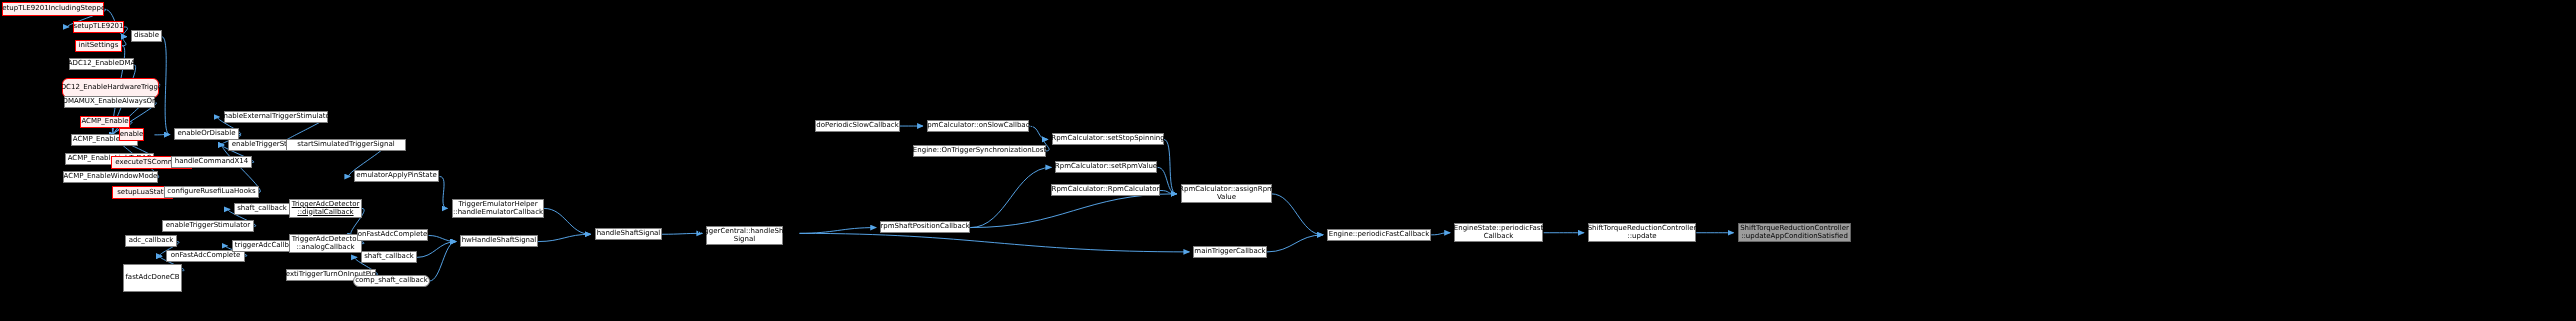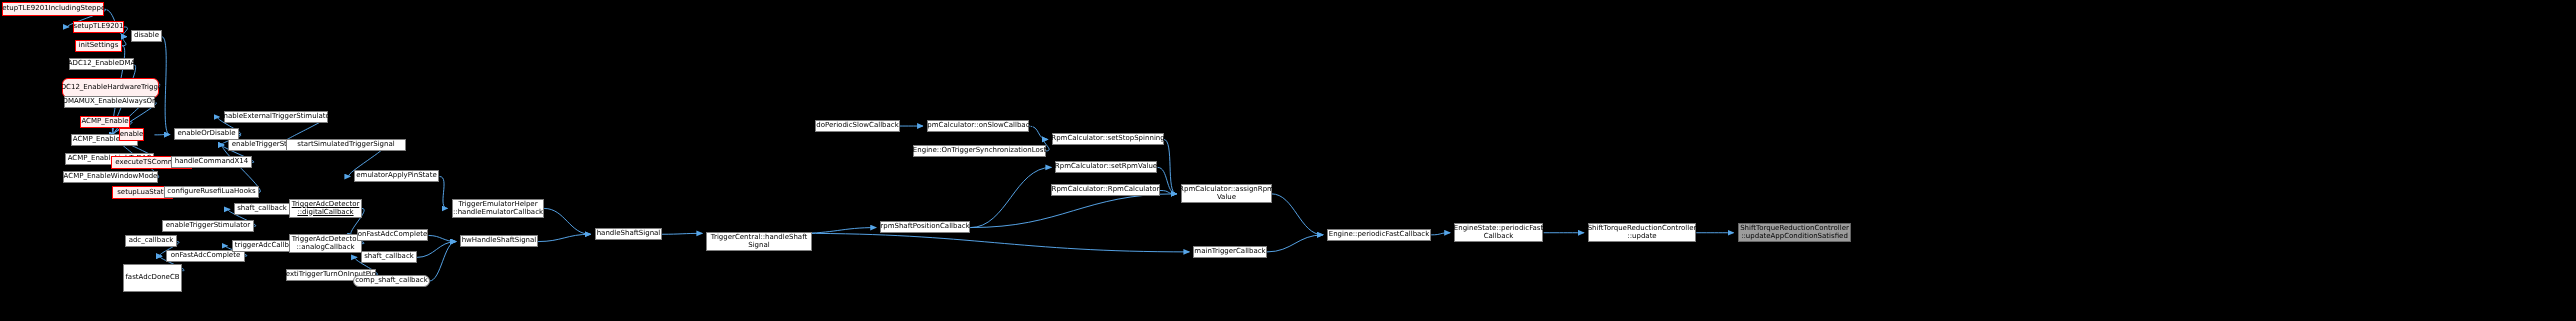--- a/index.html
+++ b/index.html
@@ -113,21 +113,21 @@
 ::analogCallback</span></div>
       <div class="node n-white" style="left: 286px; top: 269px; width: 90px; height: 12px;"><span>extiTriggerTurnOnInputPin</span></div>
       <div class="node n-white" style="left: 354px; top: 170px; width: 85px; height: 12px;"><span>emulatorApplyPinState</span></div>
       <div class="node n-white" style="left: 357px; top: 229px; width: 71px; height: 12px;"><span>onFastAdcComplete</span></div>
       <div class="node n-white" style="left: 361px; top: 251px; width: 56px; height: 12px;"><span>shaft_callback</span></div>
       <div class="node n-white" style="left: 353px; top: 275px; width: 77px; height: 12px; border-radius: 6px;"><span>comp_shaft_callback</span></div>
       <div class="node n-white" style="left: 452px; top: 199px; width: 92px; height: 19px;"><span>TriggerEmulatorHelper
 ::handleEmulatorCallback</span></div>
       <div class="node n-white" style="left: 460px; top: 235px; width: 78px; height: 12px;"><span>hwHandleShaftSignal</span></div>
       <div class="node n-white" style="left: 595px; top: 228px; width: 67px; height: 12px;"><span>handleShaftSignal</span></div>
-      <div class="node n-white" style="left: 706px; top: 232px; width: 106px; height: 19px;"><span>TriggerCentral::handleShaft
+      <div class="node n-white" style="left: 706px; top: 226px; width: 77px; height: 19px;"><span>TriggerCentral::handleShaft
 Signal</span></div>
       <div class="node n-white" style="left: 815px; top: 120px; width: 85px; height: 12px;"><span>doPeriodicSlowCallback</span></div>
       <div class="node n-white" style="left: 927px; top: 120px; width: 102px; height: 12px;"><span>RpmCalculator::onSlowCallback</span></div>
       <div class="node n-white" style="left: 913px; top: 145px; width: 133px; height: 12px;"><span>Engine::OnTriggerSynchronizationLost</span></div>
       <div class="node n-white" style="left: 1052px; top: 133px; width: 112px; height: 12px;"><span>RpmCalculator::setStopSpinning</span></div>
       <div class="node n-white" style="left: 1055px; top: 161px; width: 102px; height: 12px;"><span>RpmCalculator::setRpmValue</span></div>
       <div class="node n-white" style="left: 1051px; top: 184px; width: 109px; height: 12px;"><span>RpmCalculator::RpmCalculator</span></div>
       <div class="node n-white" style="left: 880px; top: 221px; width: 90px; height: 12px;"><span>rpmShaftPositionCallback</span></div>
       <div class="node n-white" style="left: 1181px; top: 184px; width: 91px; height: 19px;"><span>RpmCalculator::assignRpm
 Value</span></div>

